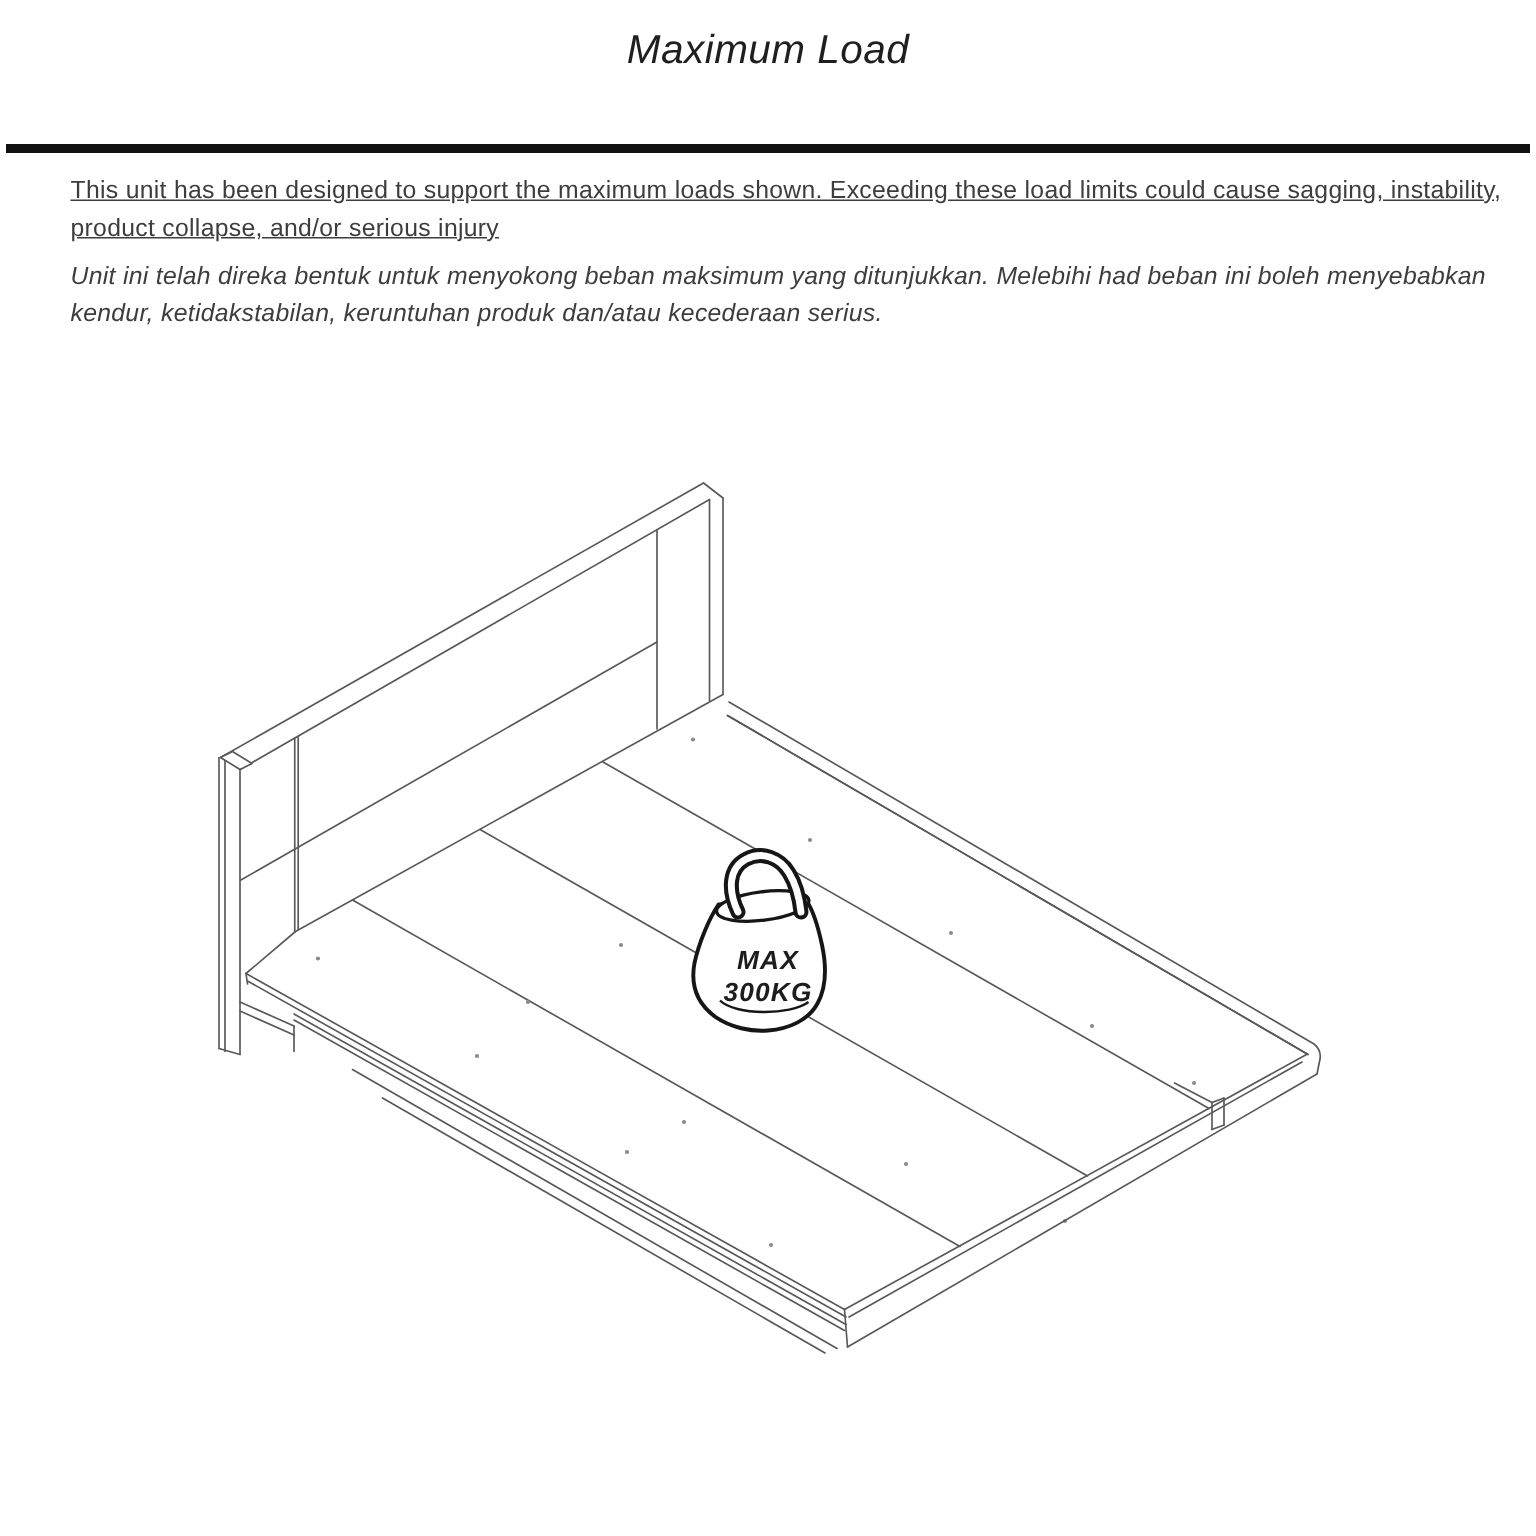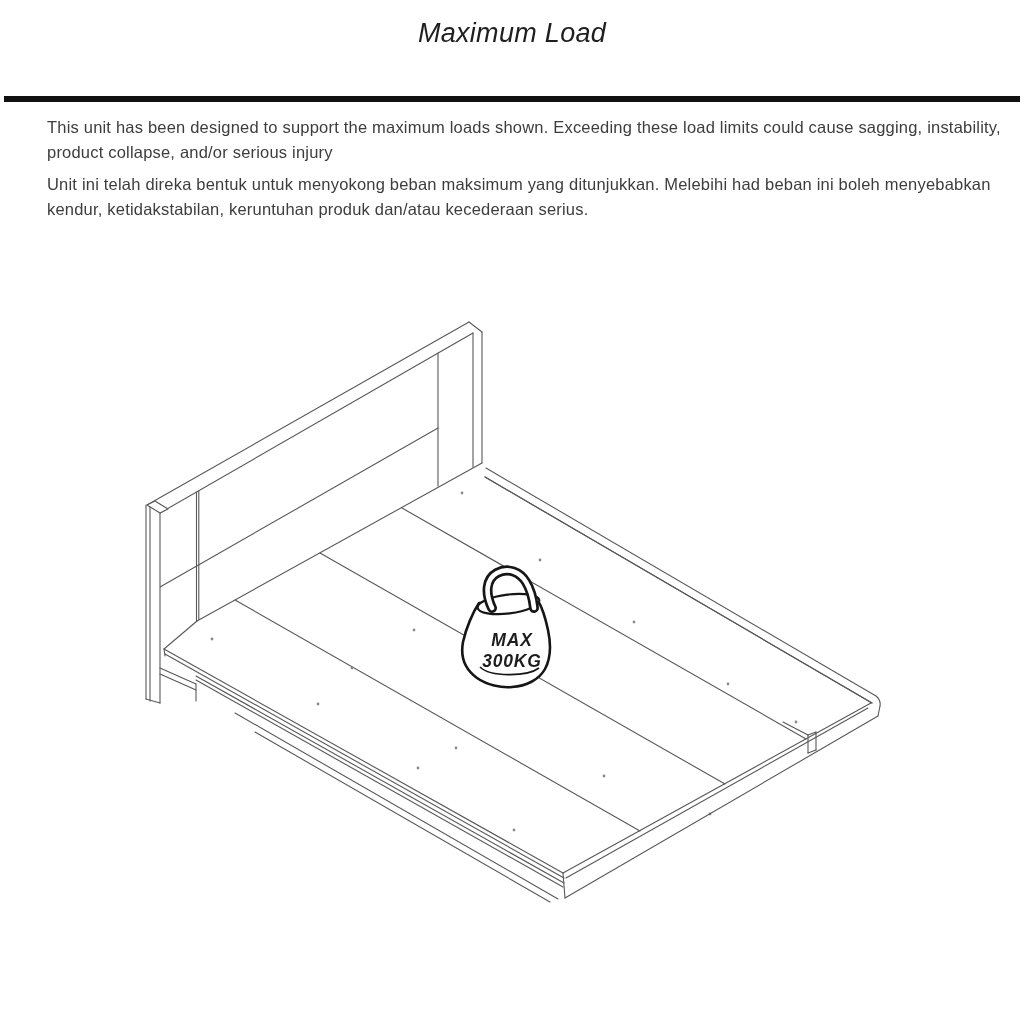--- a/index.html
+++ b/index.html
@@ -36,22 +36,22 @@
   }
   .para {
     position: absolute;
     left: 47px;
     width: 962px;
     font-size: 16.5px;
     line-height: 25px;
     letter-spacing: 0.2px;
     color: #3d3d3d;
   }
-  .para.en { top: 115px; font-style: normal; }
-  .para.ms { top: 172px; }
+  .para.en { top: 115px; font-style: normal; text-decoration: underline; }
+  .para.ms { top: 172px; font-style: italic; }
   .diagram-wrap {
     position: absolute;
     left: 0; top: 240px;
     width: 880px; height: 784px;
   }
   svg { display: block; }
   .bedline   { stroke: #585858; stroke-width: 1.1; fill: none; stroke-linecap: round; stroke-linejoin: round; }
   .bedfill   { fill: #ffffff; stroke: none; }
   .bedboth   { fill: #ffffff; stroke: #585858; stroke-width: 1.1; stroke-linejoin: round; }
   .dot       { fill: #8a8a8a; stroke: none; }

